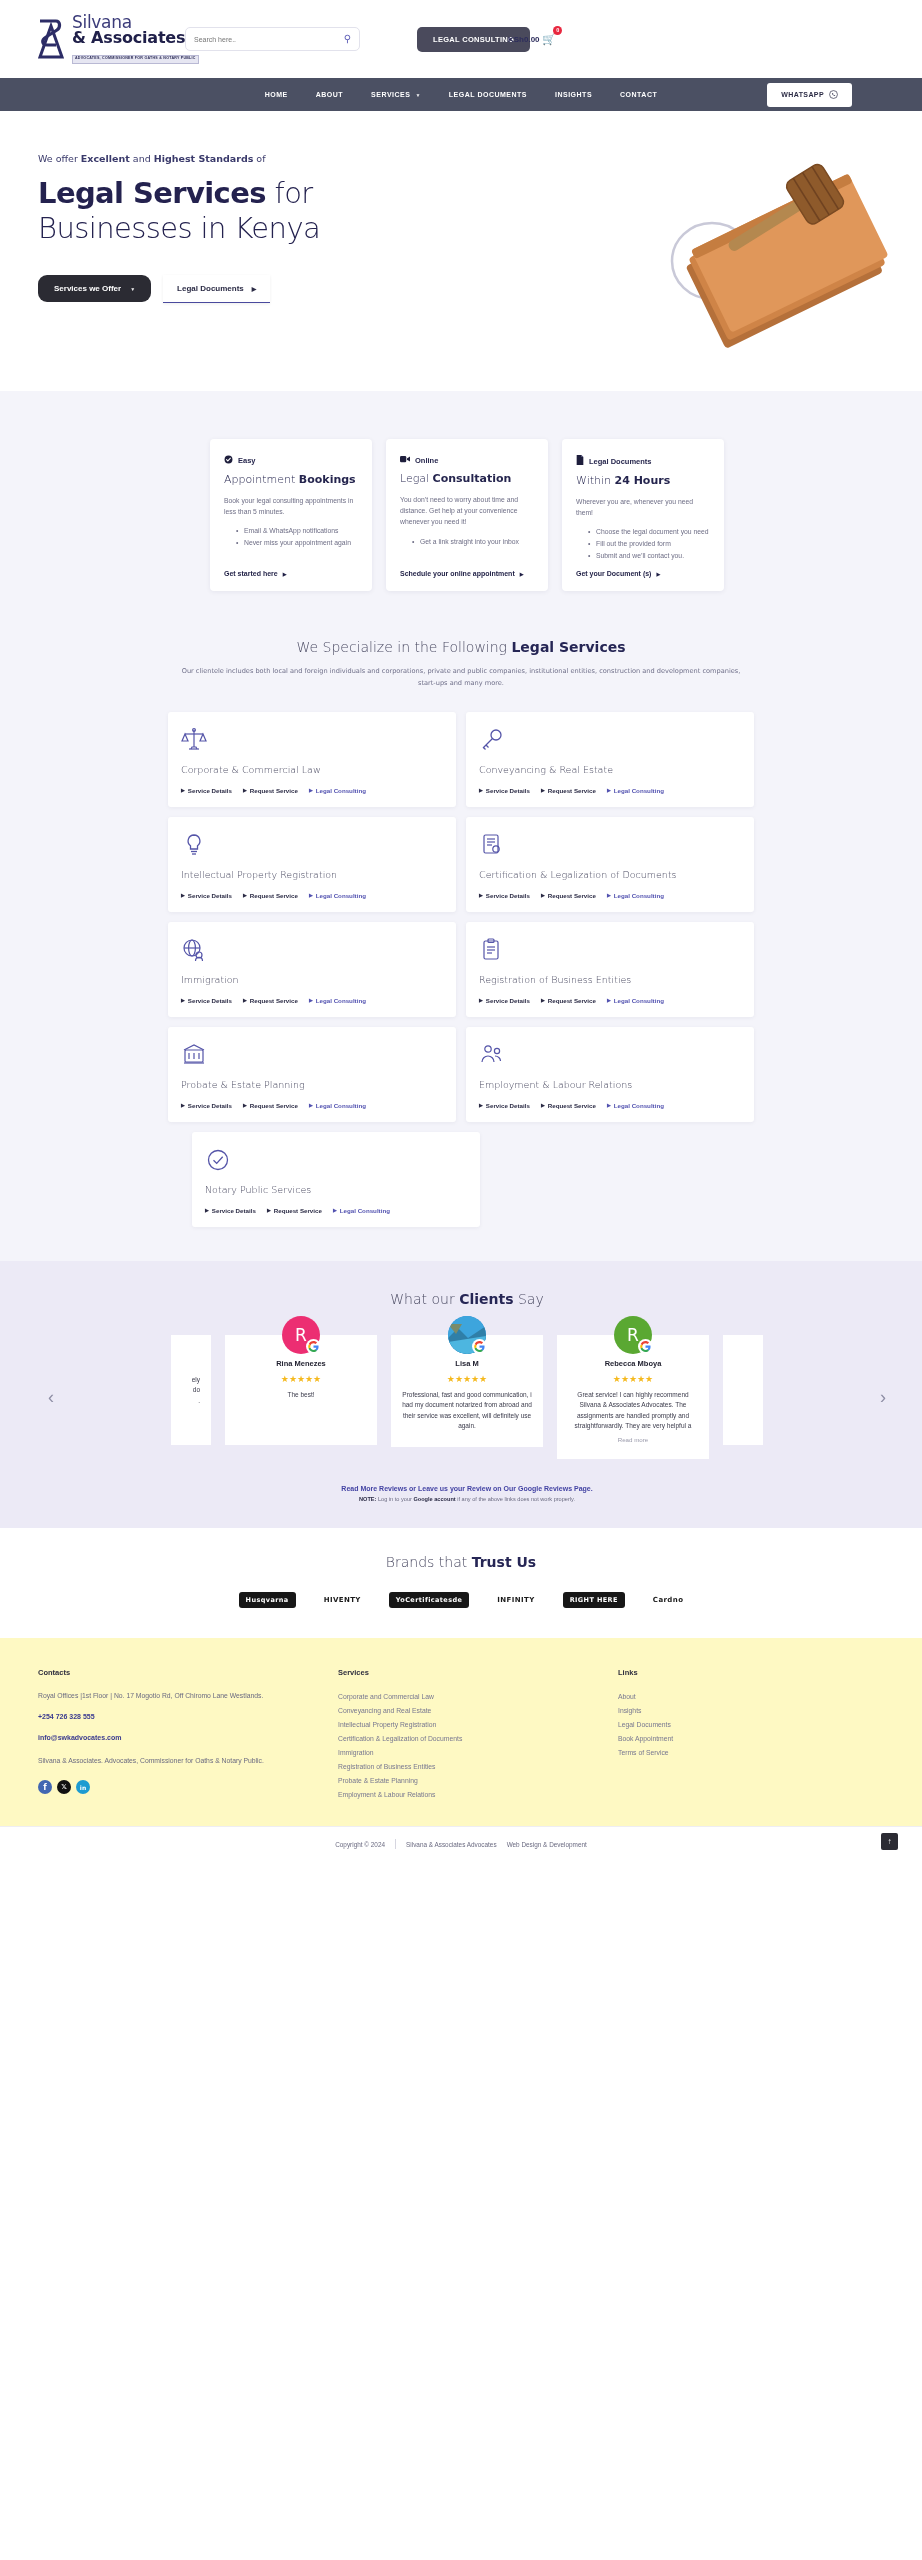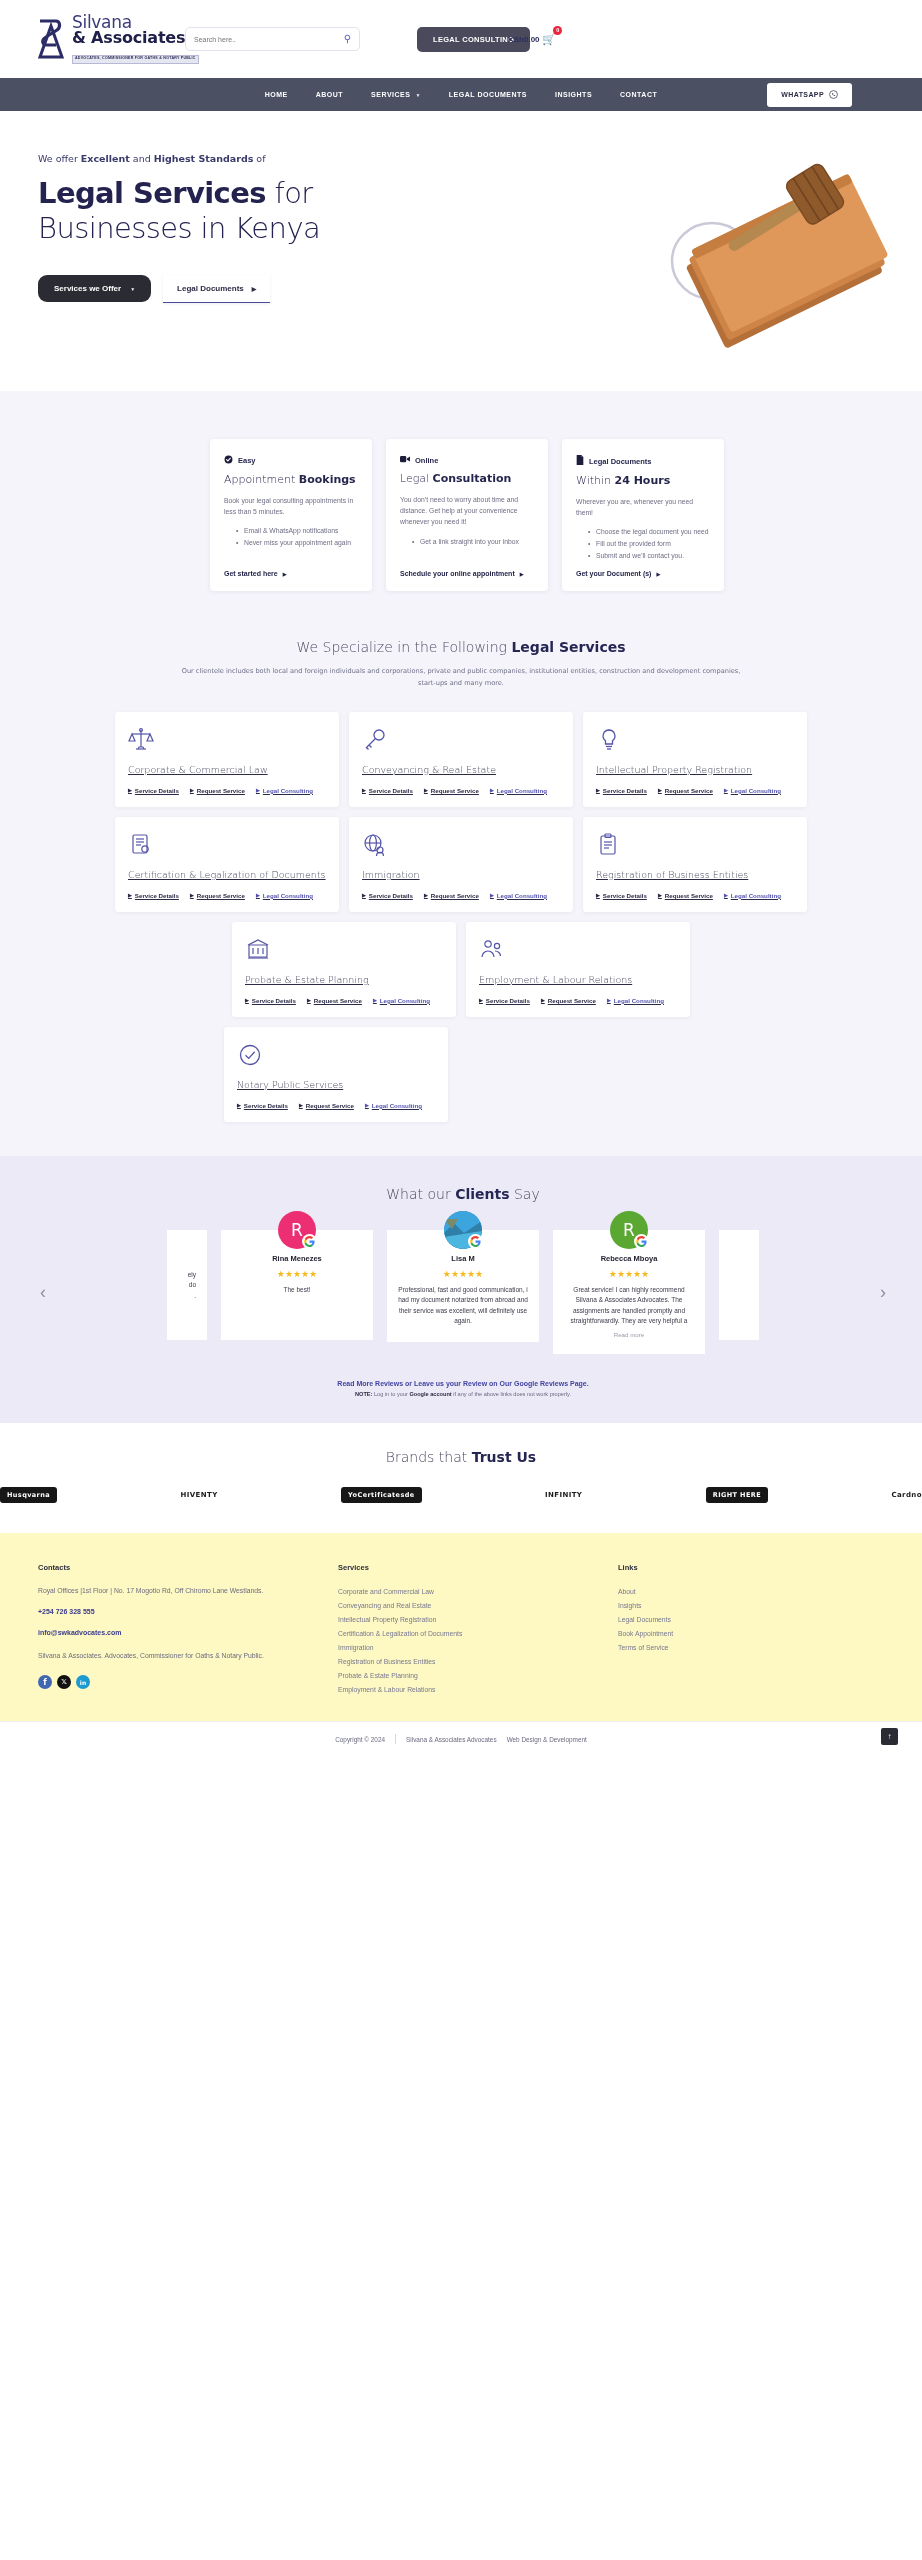--- a/index.html
+++ b/index.html
@@ -248,42 +248,41 @@
   .svc-grid {
     display: flex; flex-wrap: wrap;
     gap: 10px;
     justify-content: center;
     padding: 22px 30px 0 30px;
   }
   .svc-card {
     background: #fff;
     border-radius: 3px;
     box-shadow: 0 1px 4px rgba(30,30,70,.06);
-    width: 224px;
+    width: 288px;
     padding: 15px 13px 13px 13px;
     text-align: left;
-    text-decoration: underline;
   }
   .svc-icon { height: 26px; color: #5454a8; margin-bottom: 11px; }
   .svc-name {
     font-size: 9.5px; color: #46465e; font-weight: 300;
     margin-bottom: 12px;
     font-family: "DejaVu Sans", sans-serif;
   }
   .svc-links { display: flex; gap: 11px; align-items: center; }
   .svc-link {
     font-size: 6.2px; font-weight: 700; color: #2b2b45;
     display: flex; align-items: center; gap: 3px; cursor: pointer;
   }
   .svc-link.accent { color: #5252b0; }
 
   
   .testi {
     background: #eceaf6;
-    padding: 30px 0 26px 4px;
+    padding: 30px 0 26px 12px;
     text-align: center;
     position: relative;
   }
   .testi-title {
     font-size: 14px; color: #4b4b63; font-weight: 300;
     font-family: "DejaVu Sans", sans-serif;
     margin-bottom: 28px;
   }
   .testi-title b { color: #262655; font-weight: 700; }
   .testi-row {
@@ -335,21 +334,21 @@
   
   .brands {
     background: #fff; padding: 26px 0 30px 0; text-align: center;
   }
   .brands-title {
     font-size: 14px; color: #4b4b63; font-weight: 300;
     font-family: "DejaVu Sans", sans-serif; margin-bottom: 22px;
   }
   .brands-title b { color: #262655; font-weight: 700; }
   .brands-row {
-    display: flex; align-items: center; justify-content: space-between; gap: 28px;
+    display: flex; align-items: center; justify-content: center; gap: 28px;
   }
   .brand {
     font-size: 7px; font-weight: 700; letter-spacing: 0.4px;
     color: #1a1a1a; display: flex; align-items: center; gap: 2px;
     font-family: "DejaVu Sans", sans-serif;
   }
   .brand.chip {
     background: #171717; color: #fff; padding: 4px 7px; border-radius: 3px;
     font-size: 6.5px;
   }

